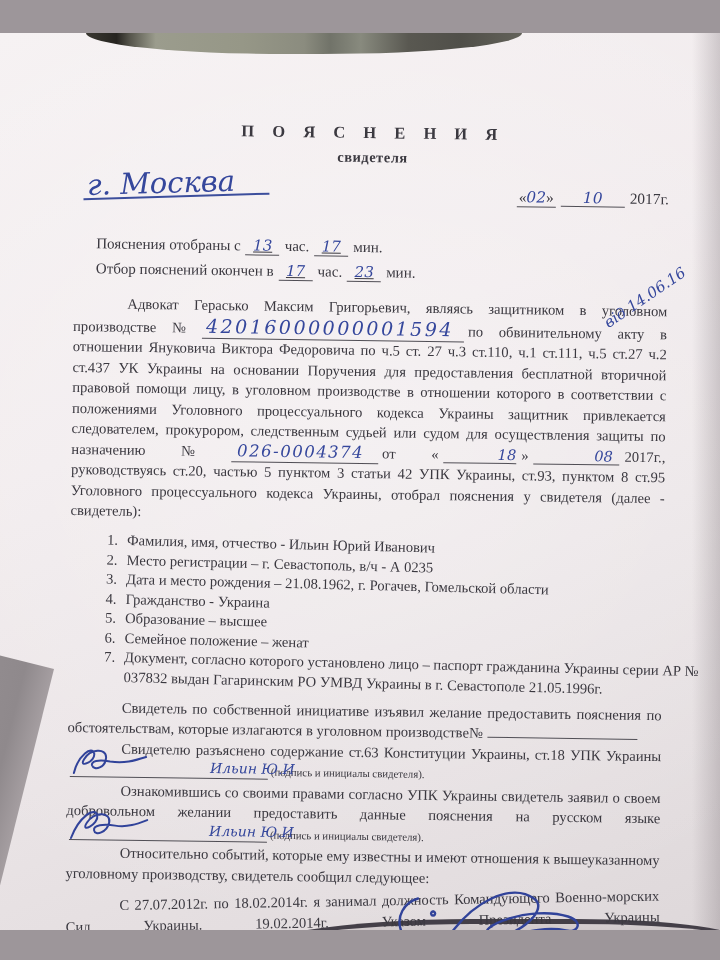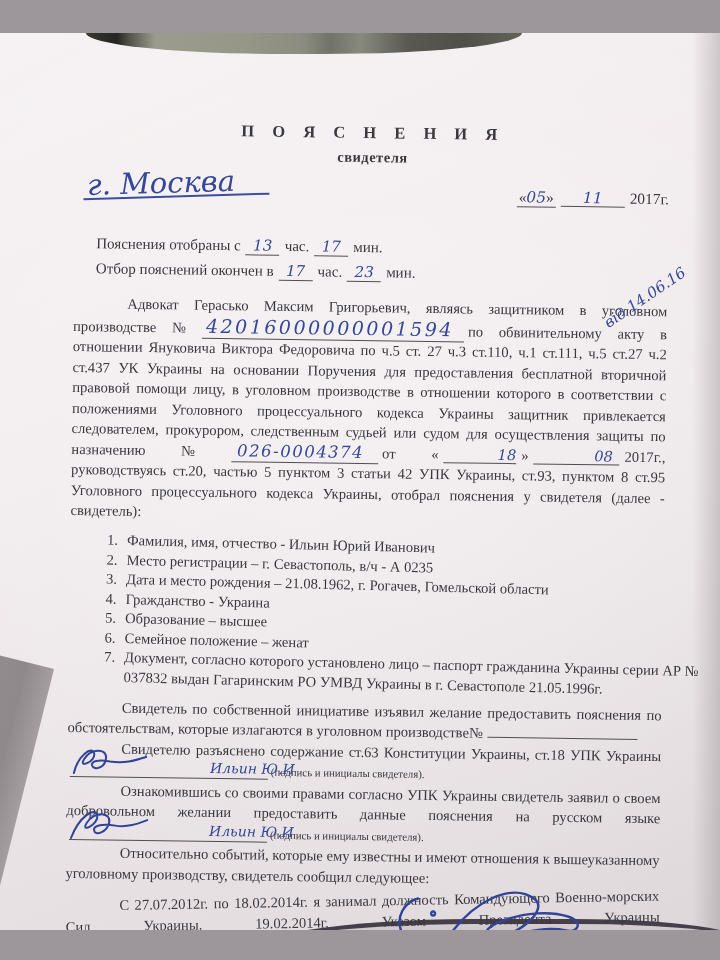--- a/index.html
+++ b/index.html
@@ -38,21 +38,21 @@
 
   .hw{font-family:"DejaVu Serif",serif;font-style:italic;color:#35479c;}
   .blank{display:inline-block;border-bottom:1.4px solid #504e55;text-align:center;
      line-height:1.05;margin:0 5px;}
 
   .row-citydate{position:relative;height:66px;}
   .city{position:absolute;left:8px;top:8px;font-size:29px;transform:rotate(-2.5deg);
      border-bottom:2px solid #3c4e9c;padding:0 34px 2px 4px;}
   .date{position:absolute;right:0;top:18px;font-size:15.4px;}
   .du{border-bottom:1.4px solid #504e55;padding:0 2px 1px 2px;}
-  .w64{min-width:64px;} .w34{min-width:34px;} .w30{min-width:30px;} .w86{min-width:86px;} .w150{min-width:150px;height:14px;}
+  .w64{min-width:64px;} .w34{min-width:34px;text-decoration:underline;} .w30{min-width:30px;} .w86{min-width:86px;} .w150{min-width:150px;height:14px;}
 
   .times{margin-top:2px;padding-left:22px;font-size:15px;line-height:25px;}
 
   .para{text-align:justify;text-indent:54px;}
   .para1{margin-top:12px;position:relative;}
   .case-no{font-size:19px;letter-spacing:2.5px;border-bottom:1.4px solid #504e55;
      padding:0 10px 1px 4px;margin:0 4px;white-space:nowrap;}
   .order-no{font-size:16.5px;letter-spacing:1.5px;border-bottom:1.4px solid #504e55;
      padding:0 14px 1px 6px;margin:0 4px;white-space:nowrap;}
   .margin-note{position:absolute;right:-30px;top:2px;transform:rotate(-35deg);font-size:15px;}
@@ -85,21 +85,21 @@
   <div class="left-gap"></div>
   <div class="bottom-strip"></div>
 
   <div class="content">
     <div class="title">П О Я С Н Е Н И Я</div>
     <div class="subtitle">свидетеля</div>
 
     <div class="row-citydate">
       <span class="city hw">г. Москва</span>
       <span class="date">
-        <span class="du"><span>«</span><span class="hw">05</span><span>»</span></span><span class="blank w64"><span class="hw">11</span></span><span>2017г.</span>
+        <span class="du"><span>«</span><span class="hw">02</span><span>»</span></span><span class="blank w64"><span class="hw">10</span></span><span>2017г.</span>
       </span>
     </div>
 
     <div class="times">
       <span>Пояснения отобраны  с</span><span class="blank w34"><span class="hw">13</span></span><span>час.</span><span class="blank w34"><span class="hw">17</span></span><span>мин.</span><br>
       <span>Отбор  пояснений окончен в</span><span class="blank w34"><span class="hw">17</span></span><span>час.</span><span class="blank w34"><span class="hw">23</span></span><span>мин.</span>
     </div>
 
     <div class="para para1">
       <span class="margin-note hw">від 14.06.16</span>

